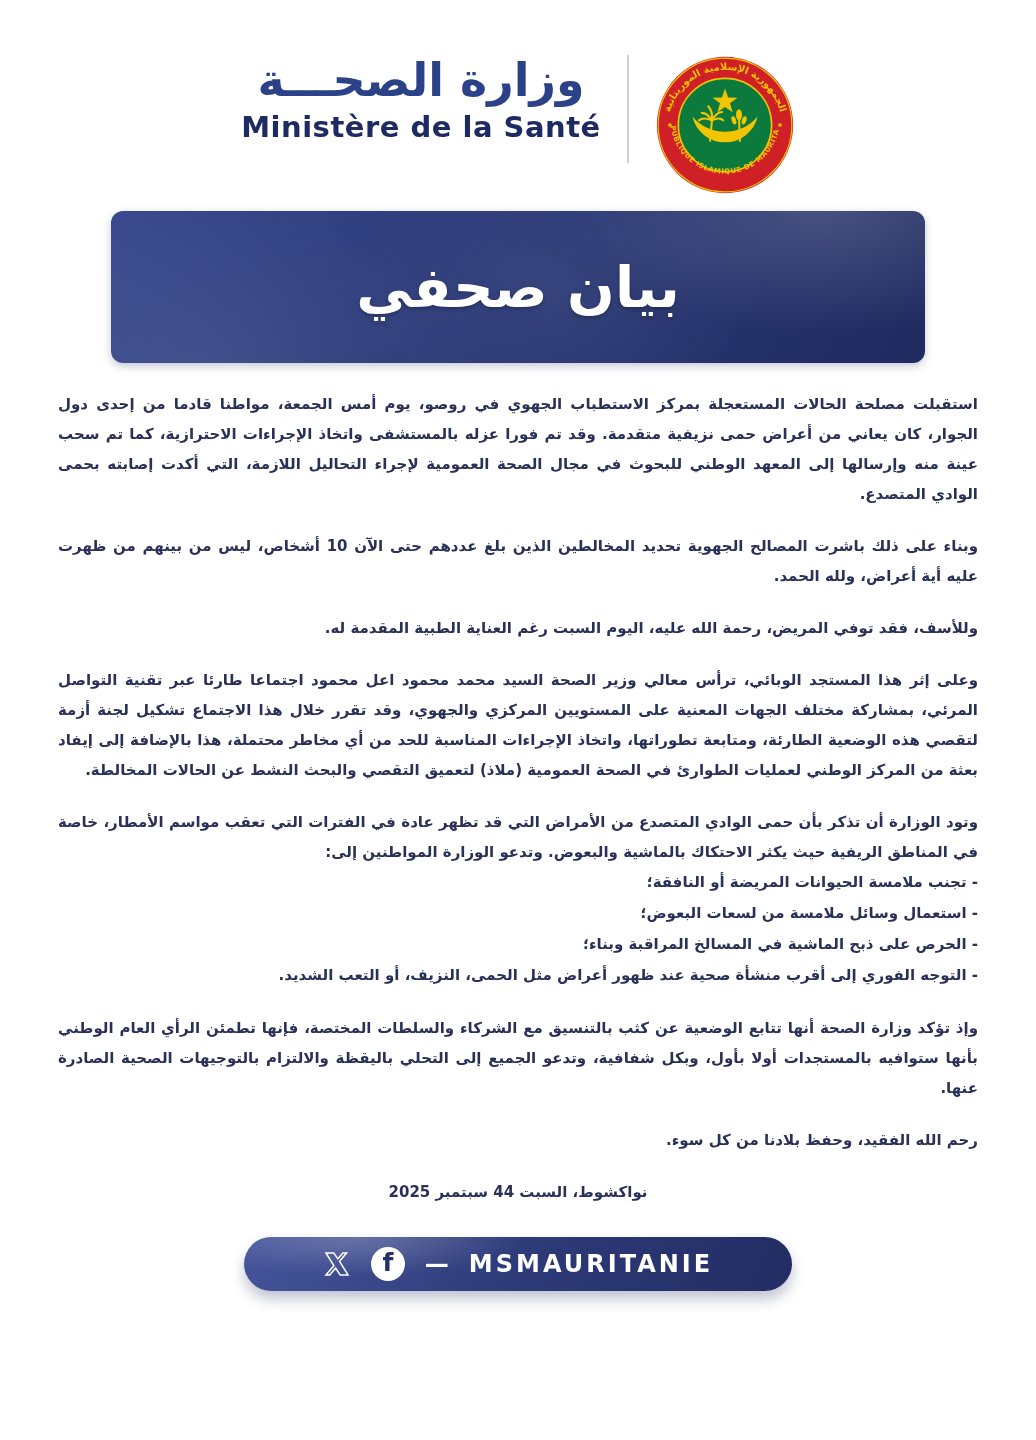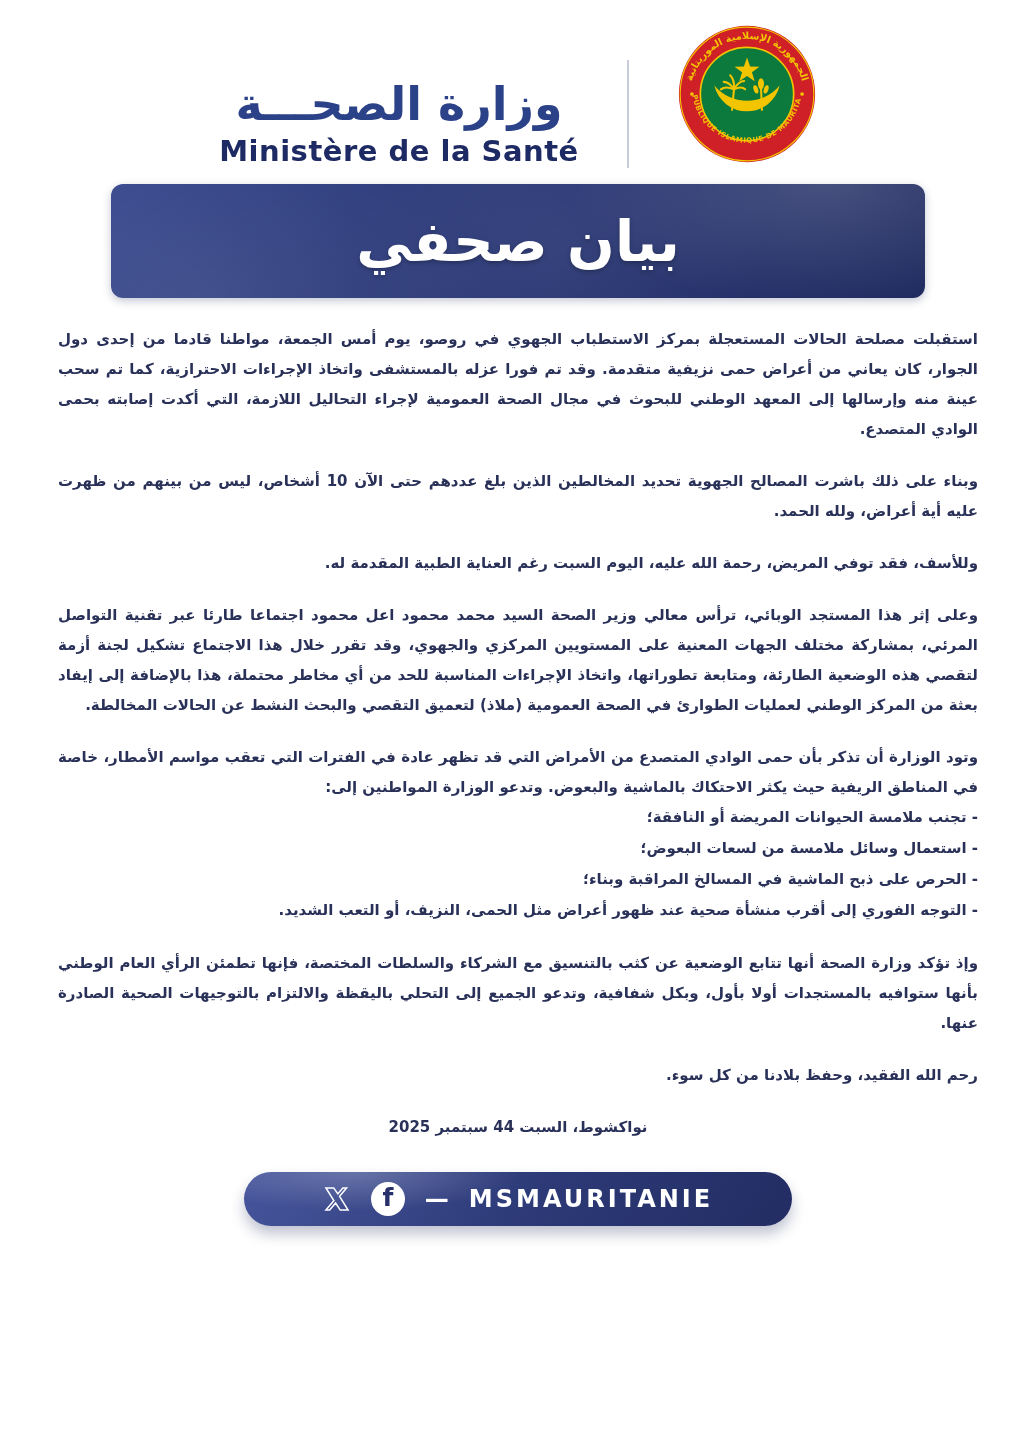--- a/index.html
+++ b/index.html
@@ -10,24 +10,25 @@
     position: relative;
     width: 1036px; height: 1440px;
     background: #ffffff;
     overflow: hidden;
   }
 
   
   .header {
     display: flex;
     justify-content: center;
-    align-items: flex-end;
-    gap: 48px;
+    align-items: flex-start;
+    gap: 26px;
     padding-top: 28px;
     height: 168px;
+    margin-top: 27px;
   }
   .brand { text-align: center; }
   .brand-ar {
     font-size: 46px;
     font-weight: bold;
     color: #2c4288;
     line-height: 1.1;
     direction: rtl;
   }
   .brand-fr {
@@ -37,21 +38,21 @@
     margin-top: 4px;
     letter-spacing: 0.5px;
   }
   .header-divider {
     width: 2px; height: 108px;
     background: #c9cdd8;
   }
 
   
   .banner {
-    width: 814px; height: 114px;
+    width: 814px; height: 152px;
     margin: 16px auto 0;
     border-radius: 12px;
     position: relative;
     display: flex; align-items: center; justify-content: center;
     background:
       radial-gradient(ellipse 420px 200px at 88% 0%, rgba(255,255,255,0.16), transparent 62%),
       radial-gradient(ellipse 500px 260px at 10% 100%, rgba(255,255,255,0.07), transparent 60%),
       radial-gradient(ellipse 300px 220px at 55% 50%, rgba(255,255,255,0.06), transparent 70%),
       linear-gradient(120deg, #3a4a8e 0%, #2c3a78 45%, #1f2a5f 100%);
     box-shadow: 0 3px 8px rgba(25,35,85,0.25);

